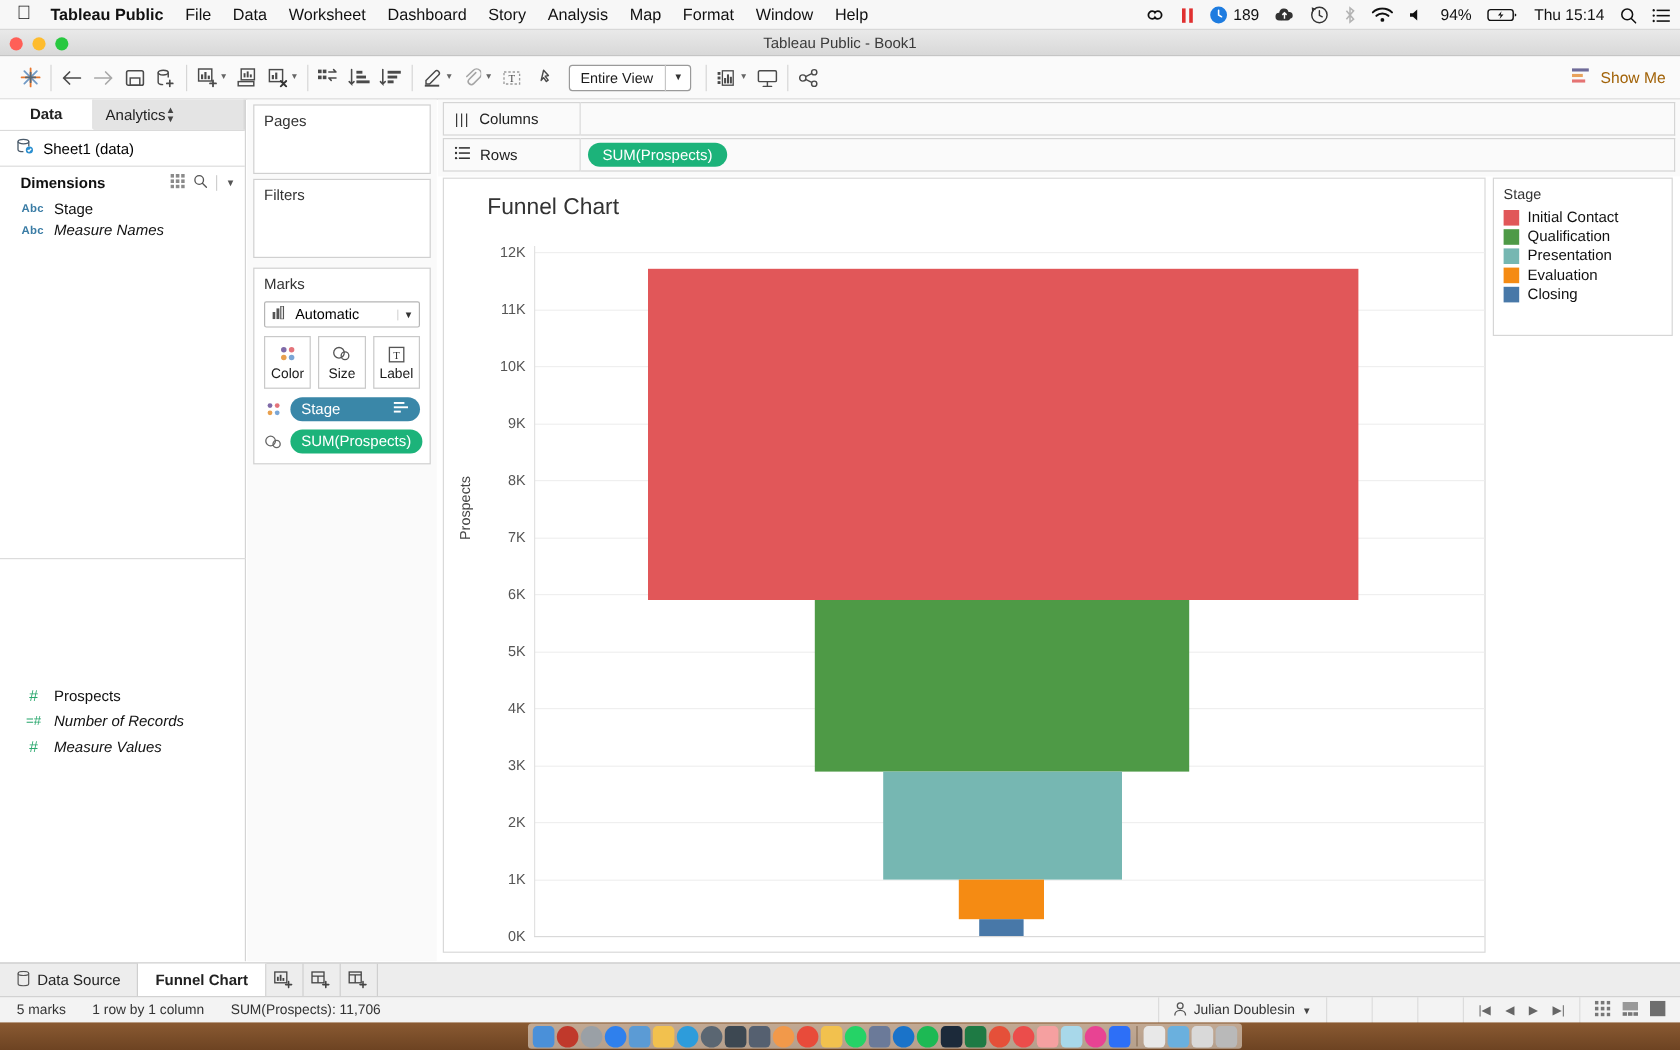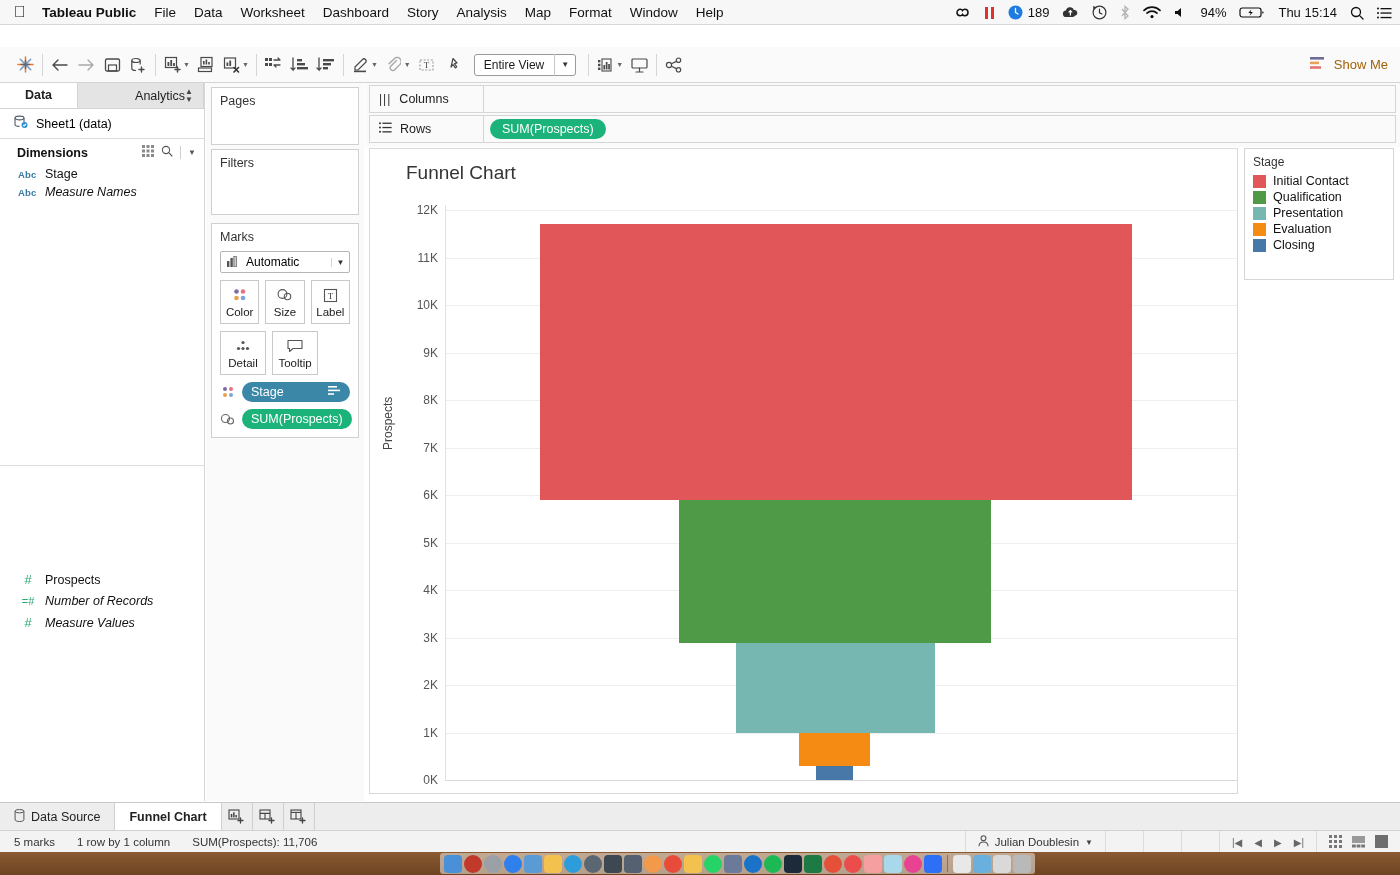--- a/index.html
+++ b/index.html
@@ -71,21 +71,21 @@
   .leftpane {
     position: absolute; top: 83px; left: 0; width: 205px; height: 718px;
     background: #ffffff; border-right: 1px solid #d4d4d4;
   }
   .pane-tabs { display: flex; height: 26px; border-bottom: 1px solid #d4d4d4; background: #f0f0f0; }
   .pane-tab {
     flex: 0 0 78px; display: flex; align-items: center; justify-content: center;
     font-size: 12.5px; color: #222; background: #e4e4e4; border-right: 1px solid #d4d4d4;
   }
   .pane-tab.active { background: #ffffff; font-weight: bold; border-bottom: 1px solid #fff; }
-  .pane-tab.analytics { flex: 1 0 auto; justify-content: flex-end; padding: 0 10px; }
+  .pane-tab.analytics { flex: 1 0 auto; justify-content: flex-start; padding: 0 10px; }
   .stepper { font-size: 8px; color: #444; line-height: 1; }
   .ds-row { display: flex; align-items: center; gap: 7px; padding: 6px 0 6px 13px; font-size: 12.5px; }
   .ds-icon { color: #4a5a6a; }
   .section-hd {
     display: flex; align-items: center; justify-content: space-between;
     padding: 6px 8px 5px 17px; font-size: 12.5px; font-weight: bold; color: #111;
     border-top: 1px solid #dcdcdc;
   }
   .section-hd .tools { display: flex; align-items: center; gap: 7px; color: #555; }
   .hdsep { width: 1px; height: 13px; background: #cfcfcf; }
@@ -312,20 +312,28 @@
               <circle cx="1" cy="6" r="1"></circle>
               <rect x="3.5" y="5.4" width="11" height="1.3"></rect>
               <circle cx="1" cy="10.5" r="1"></circle>
               <rect x="3.5" y="9.9" width="11" height="1.3"></rect>
             </g>
           </svg>
       </span>
     </div>
   </div>
 
+  <div class="titlebar">
+    <div class="traffic">
+      <span class="light l-red"></span>
+      <span class="light l-yellow"></span>
+      <span class="light l-green"></span>
+    </div>
+    <span>Tableau Public - Book1</span>
+  </div>
 
   <div class="toolbar">
     <div class="tb-btn" style="margin-left:12px">
       <svg width="19" height="19" viewBox="0 0 19 19">
           <g stroke-width="1.5" stroke-linecap="round">
         <path d="M9.5 2v15M2 9.5h15" stroke="#e8762d"></path>
         <path d="M4.3 4.3l10.4 10.4M14.7 4.3L4.3 14.7" stroke="#7099c5"></path>
         <path d="M9.5 5.5v8M5.5 9.5h8" stroke="#5b6770"></path>
       </g>
         </svg>
@@ -615,43 +623,20 @@
           <span class="gl">
             <svg width="15" height="15" viewBox="0 0 15 15">
                 <rect x="1.5" y="1.5" width="12" height="12" fill="none" stroke="#555" stroke-width="1.1"></rect>
                 <text x="7.5" y="11" font-size="9" text-anchor="middle" fill="#333" font-family="Liberation Serif, serif">T</text>
               </svg>
           </span>
           <span>Label</span>
         </div>
       </div>
 
-      <div class="btnrow two">
-        <div class="mbtn">
-          <span class="gl">
-            <svg width="18" height="14" viewBox="0 0 18 14">
-                <g fill="#555">
-                  <circle cx="9" cy="3.5" r="1.6"></circle>
-                  <circle cx="4.5" cy="9.5" r="1.6"></circle>
-                  <circle cx="9" cy="9.5" r="1.6"></circle>
-                  <circle cx="13.5" cy="9.5" r="1.6"></circle>
-                </g>
-              </svg>
-          </span>
-          <span>Detail</span>
-        </div>
-        <div class="mbtn">
-          <span class="gl">
-            <svg width="18" height="14" viewBox="0 0 18 14">
-                <path d="M2 1.5h14v8H7l-3.5 3v-3H2z" fill="none" stroke="#555" stroke-width="1.1" stroke-linejoin="round"></path>
-              </svg>
-          </span>
-          <span>Tooltip</span>
-        </div>
-      </div>
 
       <div class="pill">
         <span class="pill-ico">
           <svg width="14" height="14" viewBox="0 0 14 14">
               <circle cx="4" cy="4" r="2" fill="#7f6aa8"></circle>
               <circle cx="10" cy="4" r="2" fill="#e4737a"></circle>
               <circle cx="4" cy="10" r="2" fill="#e8a04e"></circle>
               <circle cx="10" cy="10" r="2" fill="#7aa6d6"></circle>
             </svg>
         </span>

